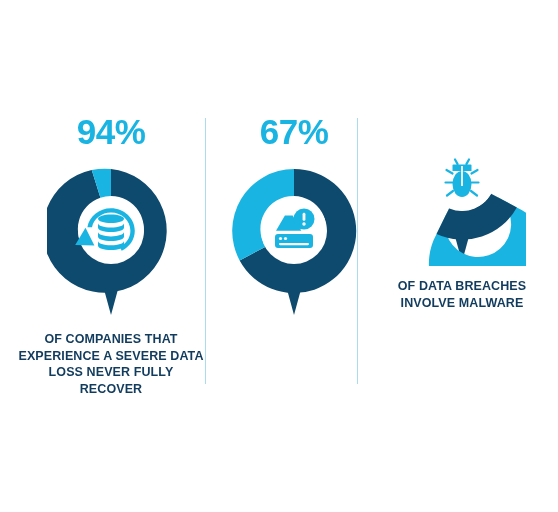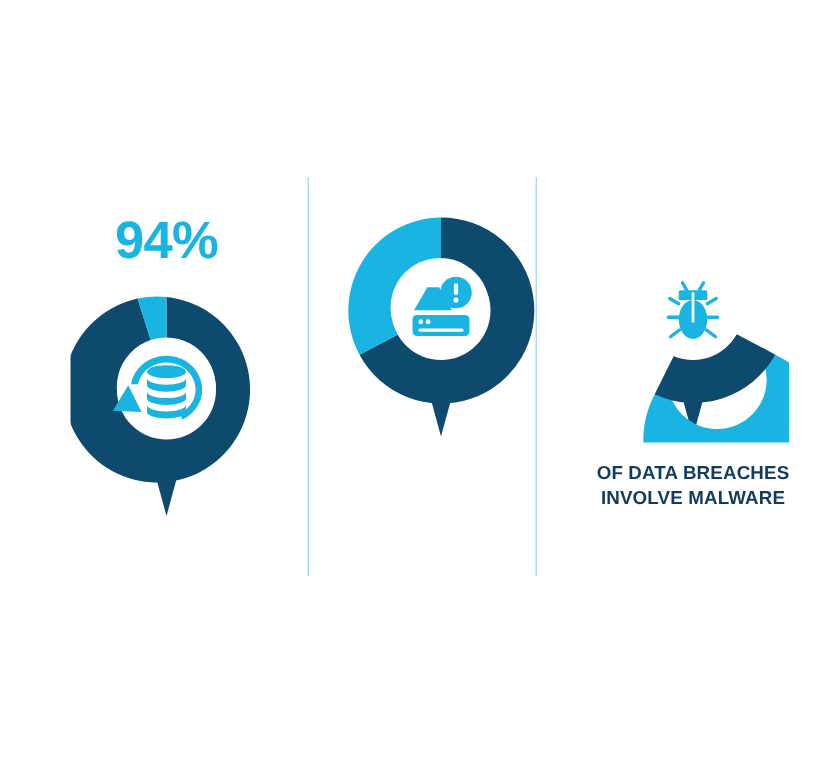--- a/index.html
+++ b/index.html
@@ -26,21 +26,20 @@
   .panels {
     position: absolute;
     left: 16px;
     top: 114px;
     width: 526px;
     height: 280px;
     display: flex;
     flex-direction: row;
     align-items: flex-start;
     justify-content: space-between;
-    margin-top: 29px;
   }
 
   .panel {
     position: relative;
     display: flex;
     flex-direction: column;
     align-items: center;
     box-sizing: border-box;
   }
 
@@ -117,23 +116,25 @@
             <path d="M64 47.5c7.2 0 13 1.9 13 4.3s-5.8 4.3-13 4.3-13-1.9-13-4.3 5.8-4.3 13-4.3z"></path>
             <path d="M51 56.2c0 2.4 5.8 4.3 13 4.3s13-1.9 13-4.3v4.6c0 2.4-5.8 4.3-13 4.3s-13-1.9-13-4.3z"></path>
             <path d="M51 65.1c0 2.4 5.8 4.3 13 4.3s13-1.9 13-4.3v4.6c0 2.4-5.8 4.3-13 4.3s-13-1.9-13-4.3z"></path>
             <path d="M51 74c0 2.4 5.8 4.3 13 4.3s13-1.9 13-4.3v4.7c0 2.4-5.8 4.3-13 4.3s-13-1.9-13-4.3z"></path>
             <path d="M64 41.2c-11.9 0-21.8 8.2-23.6 19h4.6c1.8-8.3 9.6-14.6 19-14.6 10.7 0 19.4 8.1 19.4 18.1 0 7-4.3 13.1-10.6 16.1l1.9 3.9c7.8-3.7 13.1-11.3 13.1-20 0-12.4-10.7-22.5-23.8-22.5z"></path>
             <path d="M47.4 78.6l-8.9-17.8-10.3 17.1z"></path>
           </g>
         </svg>
       </div>
 
+      <div class="caption">OF COMPANIES THAT EXPERIENCE A SEVERE DATA LOSS NEVER FULLY RECOVER</div>
     </div>
 
     <div class="panel panel-2">
+      <div class="stat-value">67%</div>
 
       <div class="pin-wrap">
         <svg width="128" height="152" viewBox="0 0 128 152" xmlns="http://www.w3.org/2000/svg">
           <path d="M52 104 L64 148 L76 104 Z" fill="#0e4a6e"></path>
 
           <path d="M64 2 A62 62 0 1 1 9.65 93.45 L35.57 79.75 A33 33 0 1 0 64 29 Z" fill="#0e4a6e"></path>
 
           <path d="M9.65 93.45 A62 62 0 0 1 64 2 L64 29 A33 33 0 0 0 35.57 79.75 Z" fill="#1ab4e3"></path>
           <circle cx="64" cy="64" r="33" fill="#ffffff"></circle>
 

